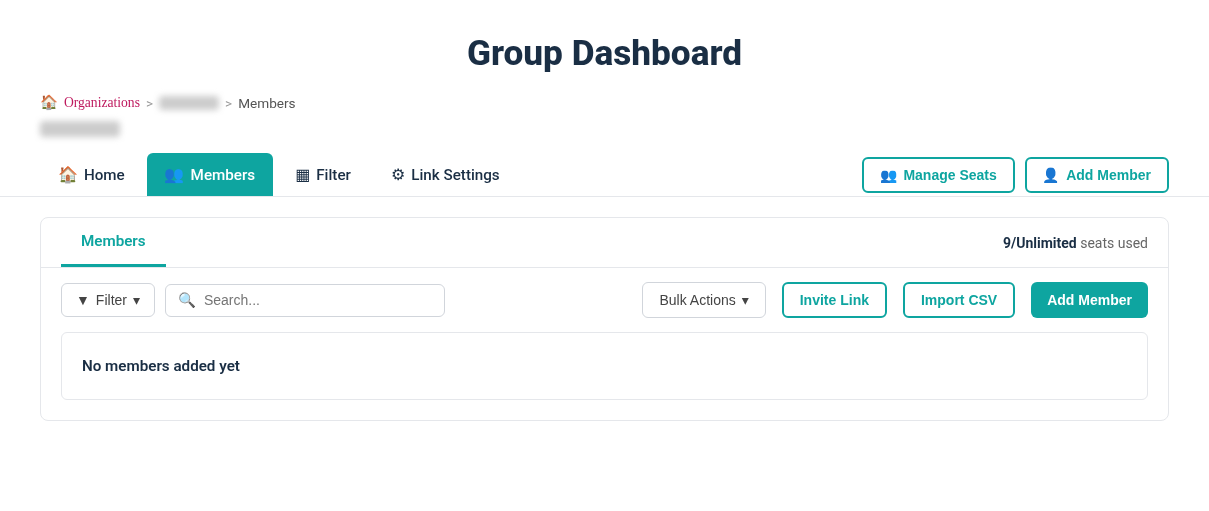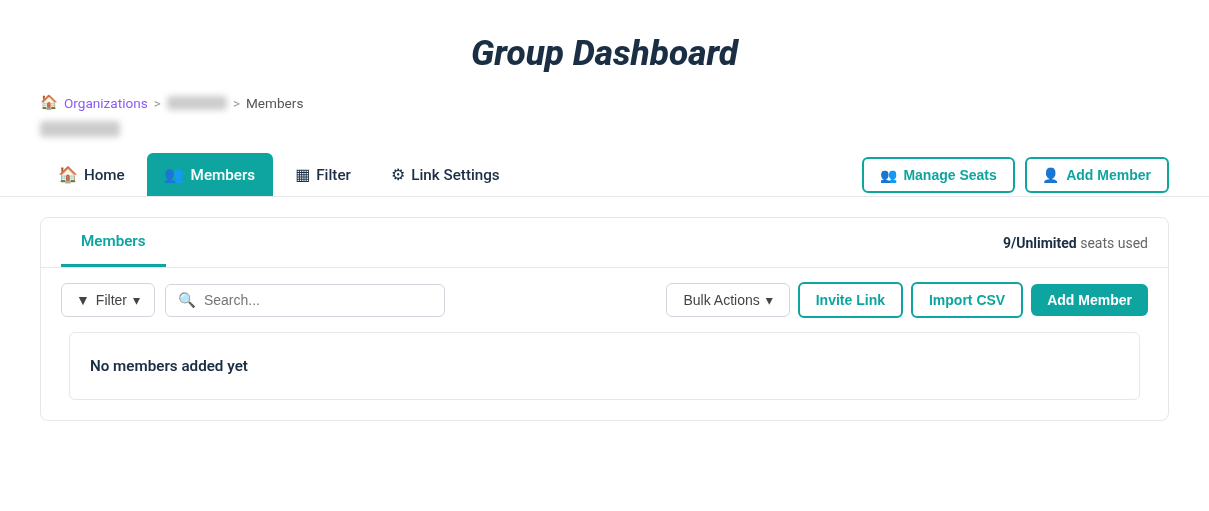--- a/index.html
+++ b/index.html
@@ -6,40 +6,39 @@
     body {
       font-family: -apple-system, BlinkMacSystemFont, 'Segoe UI', Roboto, sans-serif;
       background: #fff;
       color: #1a2e44;
       min-height: 511px;
     }
 
     .page-header {
       text-align: center;
       padding: 32px 0 20px;
-      font-style: italic;
     }
     .page-header h1 {
       font-size: 2.2rem;
       font-weight: 800;
       color: #1a2e44;
     }
 
     .breadcrumb {
       display: flex;
       align-items: center;
       gap: 6px;
       padding: 0 40px;
       font-size: 0.85rem;
       color: #555;
       margin-bottom: 10px;
     }
     .breadcrumb-home-icon { font-size: 0.9rem; }
     .breadcrumb-sep { color: #999; }
-    .breadcrumb-link { color: #8b5cf6; text-decoration: none; }
+    .breadcrumb-link { color: #be185d; text-decoration: none; font-family: Liberation Serif, serif; }
     .breadcrumb-blurred {
       display: inline-block;
       width: 60px;
       height: 14px;
       background: #ccc;
       border-radius: 4px;
       filter: blur(3px);
       vertical-align: middle;
     }
 
@@ -181,22 +180,21 @@
       border: none;
       outline: none;
       font-size: 0.875rem;
       color: #555;
       width: 100%;
     }
     .search-icon-char { color: #aaa; font-size: 0.9rem; }
 
     .toolbar-right {
       display: flex;
-      align-items: center;
-      gap: 8px;
+      gap: 16px;
     }
     .bulk-actions-btn {
       display: flex;
       align-items: center;
       gap: 6px;
       padding: 8px 16px;
       border: 1px solid #d1d5db;
       background: #fff;
       border-radius: 6px;
       font-size: 0.875rem;
@@ -224,21 +222,21 @@
       border: none;
       background: #0ea5a0;
       color: #fff;
       border-radius: 6px;
       font-size: 0.875rem;
       font-weight: 600;
       cursor: pointer;
     }
 
     .empty-state {
-      margin: 0 28px;
+      margin: 0 20px;
       border: 1px solid #e5e7eb;
       border-radius: 6px;
       padding: 24px 20px;
     }
     .empty-state p {
       font-size: 0.95rem;
       font-weight: 600;
       color: #1a2e44;
     }
   </style>

